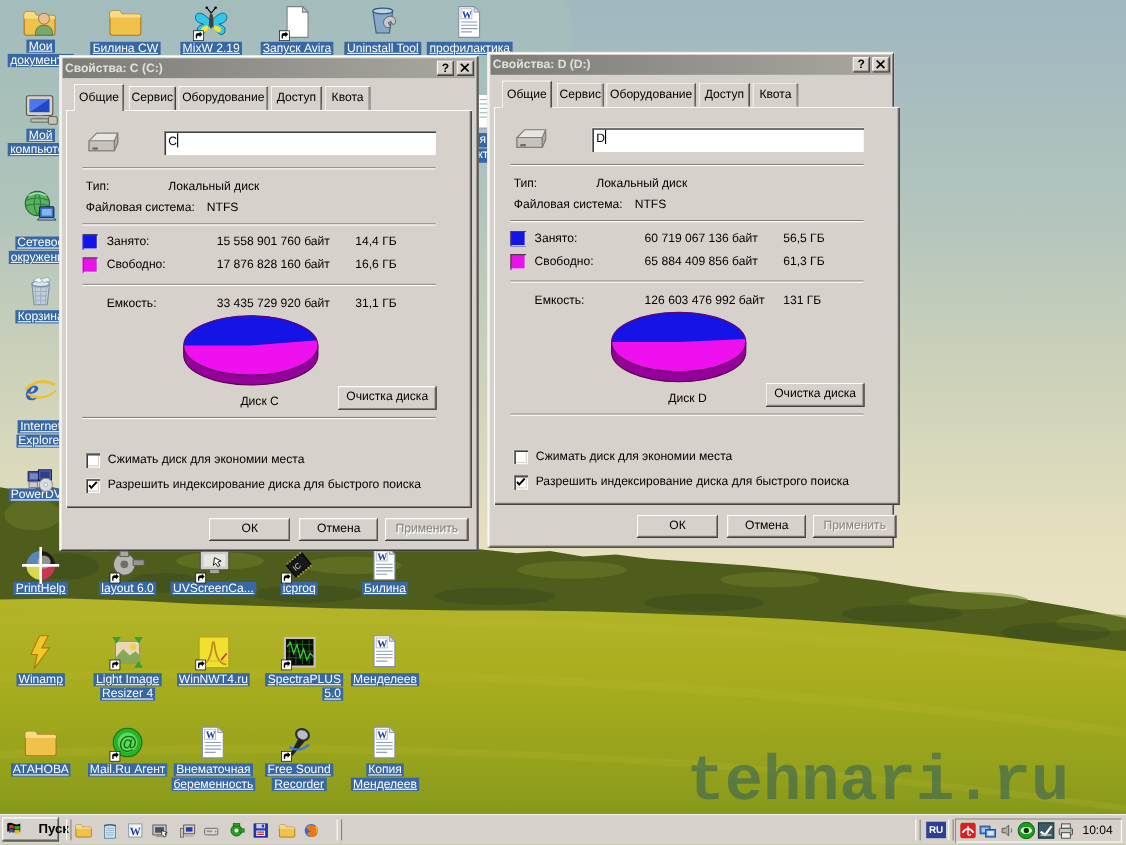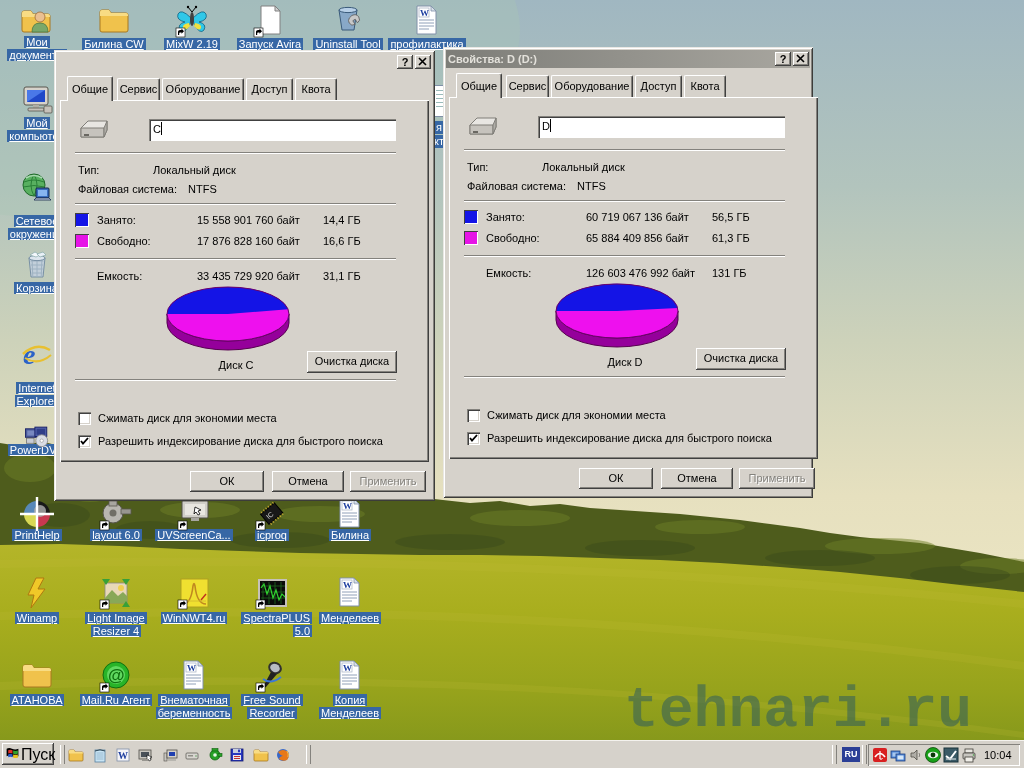--- a/index.html
+++ b/index.html
@@ -461,20 +461,21 @@
 <div style="position:absolute;left:3px;top:5px;width:7px;height:1px;background:#9bb;"></div>
 <div style="position:absolute;left:3px;top:9px;width:7px;height:1px;background:#9bb;"></div>
 <div style="position:absolute;left:3px;top:13px;width:7px;height:1px;background:#9bb;"></div>
 <div style="position:absolute;left:3px;top:17px;width:7px;height:1px;background:#9bb;"></div>
 <div style="position:absolute;left:3px;top:21px;width:7px;height:1px;background:#9bb;"></div>
 <div style="position:absolute;left:0px;top:36px;width:12px;height:13px;background:#3767a5;color:#fff;font-size:11px;text-align:center;line-height:13px;">я</div>
 <div style="position:absolute;left:0px;top:50px;width:12px;height:13px;background:#3767a5;color:#fff;font-size:11px;text-align:center;line-height:13px;">кт</div>
 </div>
 </div>
 <div id="winC" class="win" style="left:54px;top:50px;width:381px;height:451px;">
+<div class="cap">Свойства: C (C:)</div>
 <div class="capbtn" style="right:22px;top:5px;">?</div>
 <div class="capbtn" style="right:4px;top:5px;">
       <svg width="16" height="14" viewBox="0 0 16 14" style="position:absolute;left:0;top:0">
         <path d="M4 3 L11 10 M11 3 L4 10" stroke="#000" stroke-width="1.6"></path>
       </svg>
     </div>
 <div class="tab" style="left:13px;top:26px;width:46px;height:25px;line-height:24px;z-index:3;box-shadow:inset -1px 0 0 #84827d, 0 1px 0 #d6d2cb;">Общие</div>
 <div class="tab" style="left:63px;top:28px;width:43px;height:22px;line-height:21px;z-index:1;">Сервис</div>
 <div class="tab" style="left:108px;top:28px;width:82px;height:22px;line-height:21px;z-index:1;">Оборудование</div>
 <div class="tab" style="left:192px;top:28px;width:47px;height:22px;line-height:21px;z-index:1;">Доступ</div>
@@ -593,21 +594,21 @@
 <div id="tb">
 <div style="position:absolute;left:2px;top:2px;width:52px;height:22px;background:#d6d2cb;
 box-shadow:inset -1px -1px 0 #404040,inset 1px 1px 0 #fff,inset -2px -2px 0 #84827d;"></div>
     <svg style="position:absolute;left:5px;top:4px;" width="15" height="15" viewBox="0 0 14 14">
       <path d="M2 4 Q4.5 2.5 7 4 Q10 5.5 13 4 L13 11 Q10 12.5 7 11 Q4.5 9.5 2 11 Z" fill="#000" transform="translate(-0.5,-0.5)"></path>
 <path d="M3 5 Q4.8 4 7 5 L7 8 Q4.8 7 3 8 Z" fill="#e03028"></path>
 <path d="M7.6 5.2 Q9.8 6 12 5.2 L12 8.2 Q9.8 9 7.6 8.2 Z" fill="#30a030"></path>
 <path d="M3 8.6 Q4.8 7.6 7 8.6 L7 11.4 Q4.8 10.4 3 11.4 Z" fill="#2858c8"></path>
 <path d="M7.6 8.8 Q9.8 9.6 12 8.8 L12 11.8 Q9.8 12.6 7.6 11.8 Z" fill="#e8c020"></path>
     </svg>
-    <div style="position:absolute;left:21px;top:5px;font-size:16px;font-weight:normal;color:#000;">Пуск</div>
+    <div style="position:absolute;left:35px;top:5px;font-size:12px;font-weight:bold;color:#000;">Пуск</div>
 <div style="position:absolute;left:60px;top:4px;width:3px;height:19px;border-left:1px solid #fff;border-right:1px solid #84827d;"></div>
 <svg style="position:absolute;left:68px;top:6px;" width="16" height="16" viewBox="0 0 16 16">
       <path d="M1 4 Q1 3 2 3 L6 3 L7 5 L14 5 Q15 5 15 6 L15 13 Q15 14 14 14 L2 14 Q1 14 1 13 Z" fill="#f0c24c" stroke="#a87820" stroke-width="0.8"></path>
       <path d="M1 6.5 L15 6.5 L15 6 Q15 5 14 5 L7 5 L6 3 L2 3 Q1 3 1 4 Z" fill="#f8dc84"></path>
     </svg>
     <svg style="position:absolute;left:92px;top:6px;" width="16" height="16" viewBox="0 0 16 16">
       <rect x="3" y="3" width="10" height="12" fill="#c8e4f4" stroke="#5880a0" stroke-width="0.8"></rect>
       <g stroke="#88aac0" stroke-width="0.7">
         <path d="M4.5 6 L11.5 6 M4.5 8 L11.5 8 M4.5 10 L11.5 10 M4.5 12 L11.5 12"></path>
       </g>

